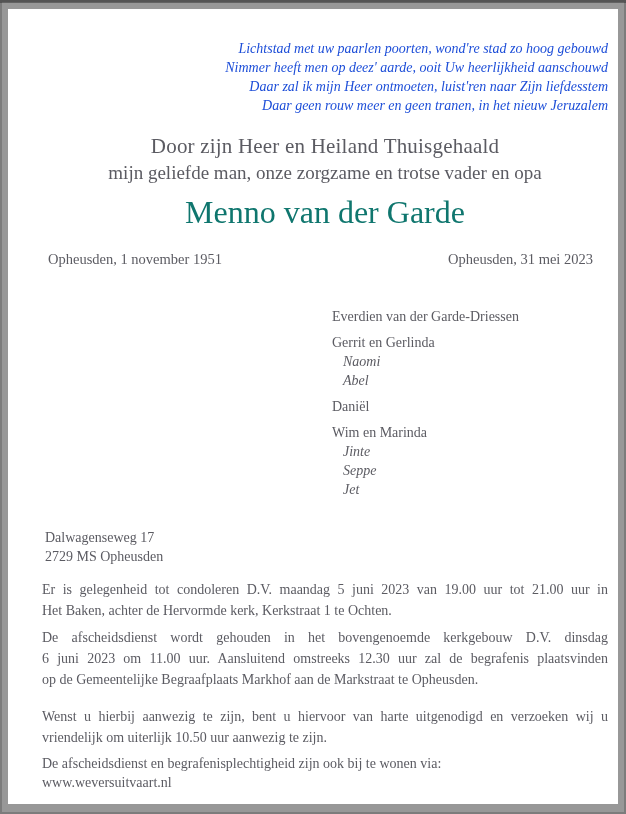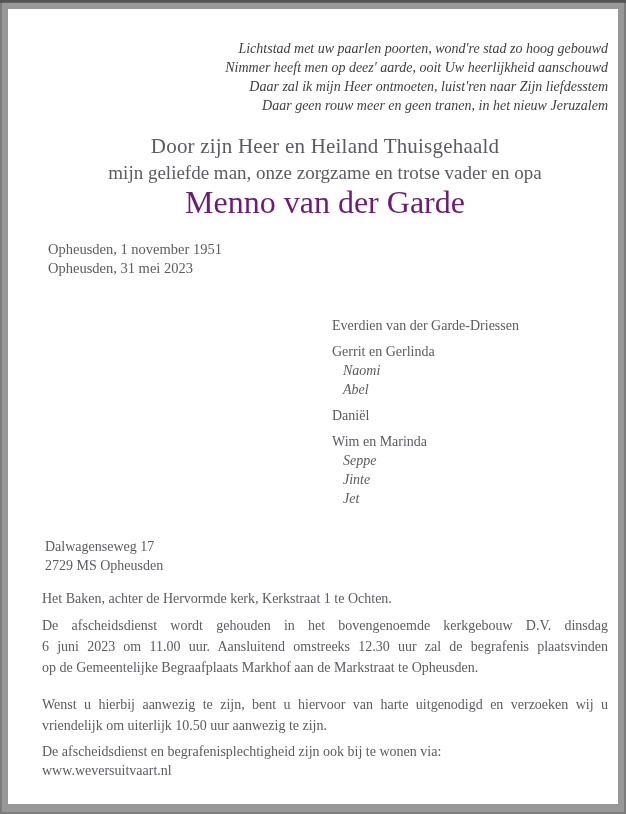--- a/index.html
+++ b/index.html
@@ -18,51 +18,51 @@
   }
   .content{
     position:absolute;inset:0;
     padding:30px 10px 0 34px;
     color:#5b5b62;
     font-size:14px;
   }
   .poem{
     text-align:right;
     font-style:italic;
-    color:#404040;
+    color:#1d4ed8;
     font-size:14px;
     line-height:19px;
   }
   .intro{
     margin-top:21px;
     text-align:center;
     font-size:21px;
     line-height:21px;
     letter-spacing:0.2px;
   }
   .subtitle{
     margin-top:6px;
     text-align:center;
     font-size:19px;
     line-height:19px;
   }
   .deceased-name{
+    margin-top:10px;
     text-align:center;
     font-size:32px;
     line-height:40px;
-    color:#701a75;
+    color:#0f766e;
   }
   .dates{
     margin-top:18px;
     display:flex;
     justify-content:space-between;
     font-size:14.5px;
     line-height:19px;
     padding:0 15px 0 6px;
-    flex-direction:column;
   }
   .family{
     margin-top:38px;
     margin-left:290px;
     line-height:19px;
   }
   .family .group{margin-top:7px;}
   .family .grandchild{
     font-style:italic;
     padding-left:11px;
@@ -119,32 +119,33 @@
         <div class="group">
           <div>Gerrit en Gerlinda</div>
           <div class="grandchild">Naomi</div>
           <div class="grandchild">Abel</div>
         </div>
         <div class="group">
           <div>Daniël</div>
         </div>
         <div class="group">
           <div>Wim en Marinda</div>
+          <div class="grandchild">Jinte</div>
           <div class="grandchild">Seppe</div>
-          <div class="grandchild">Jinte</div>
           <div class="grandchild">Jet</div>
         </div>
       </div>
 
       <div class="address">
         <div>Dalwagenseweg 17</div>
         <div>2729 MS Opheusden</div>
       </div>
 
       <div class="para p1">
+        <div class="jline">Er is gelegenheid tot condoleren D.V. maandag 5 juni 2023 van 19.00 uur tot 21.00 uur in</div>
         <div class="lline">Het Baken, achter de Hervormde kerk, Kerkstraat 1 te Ochten.</div>
       </div>
 
       <div class="para p2">
         <div class="jline">De afscheidsdienst wordt gehouden in het bovengenoemde kerkgebouw D.V. dinsdag</div>
         <div class="jline">6 juni 2023 om 11.00 uur. Aansluitend omstreeks 12.30 uur zal de begrafenis plaatsvinden</div>
         <div class="lline">op de Gemeentelijke Begraafplaats Markhof aan de Markstraat te Opheusden.</div>
       </div>
 
       <div class="para p3">

